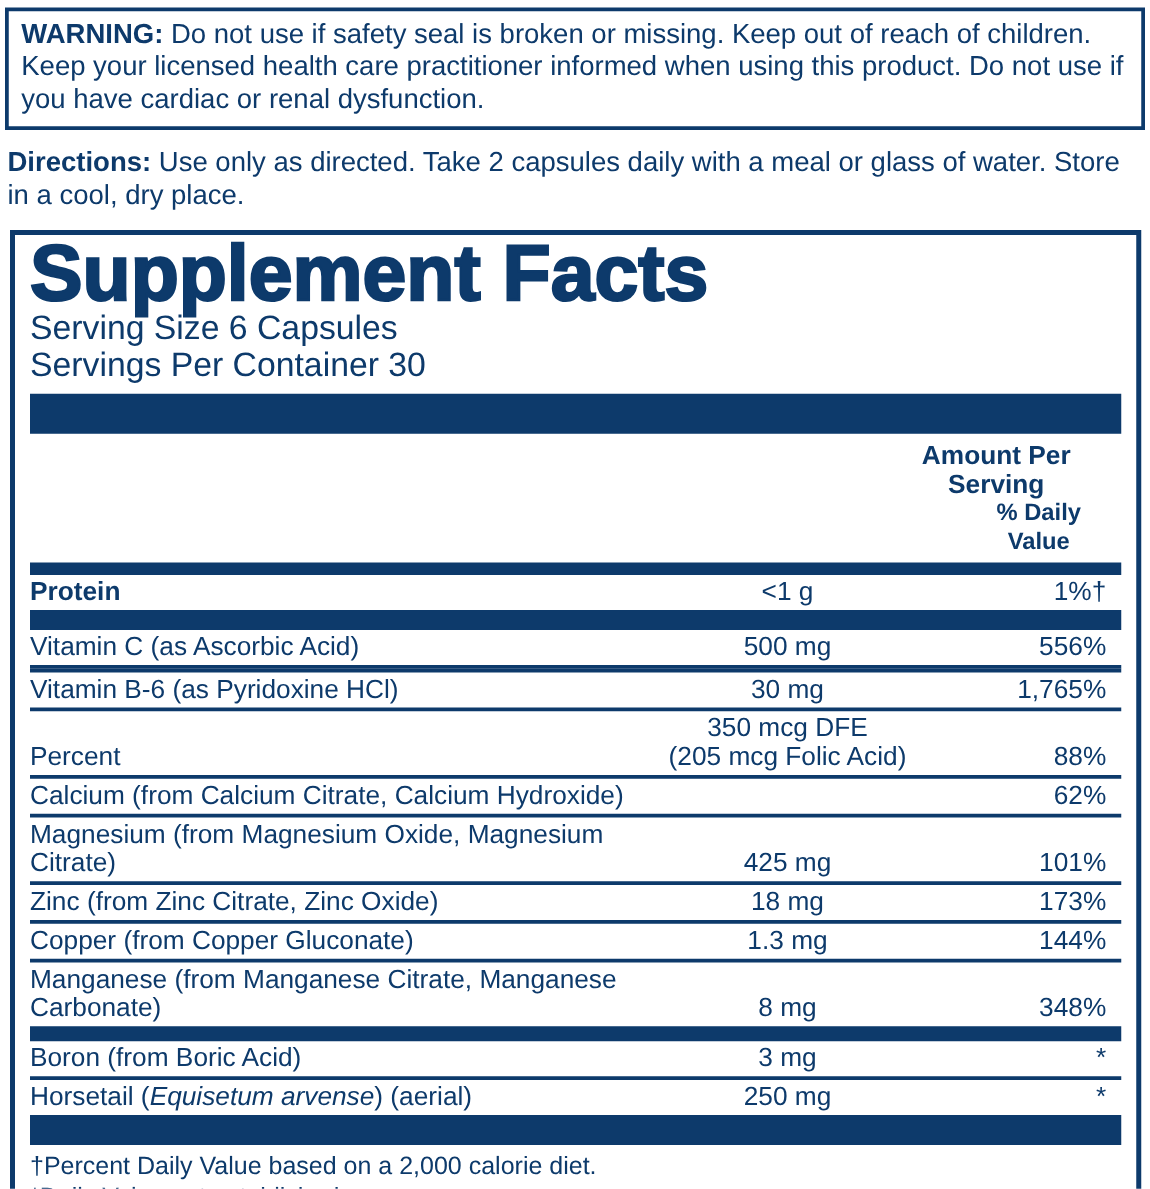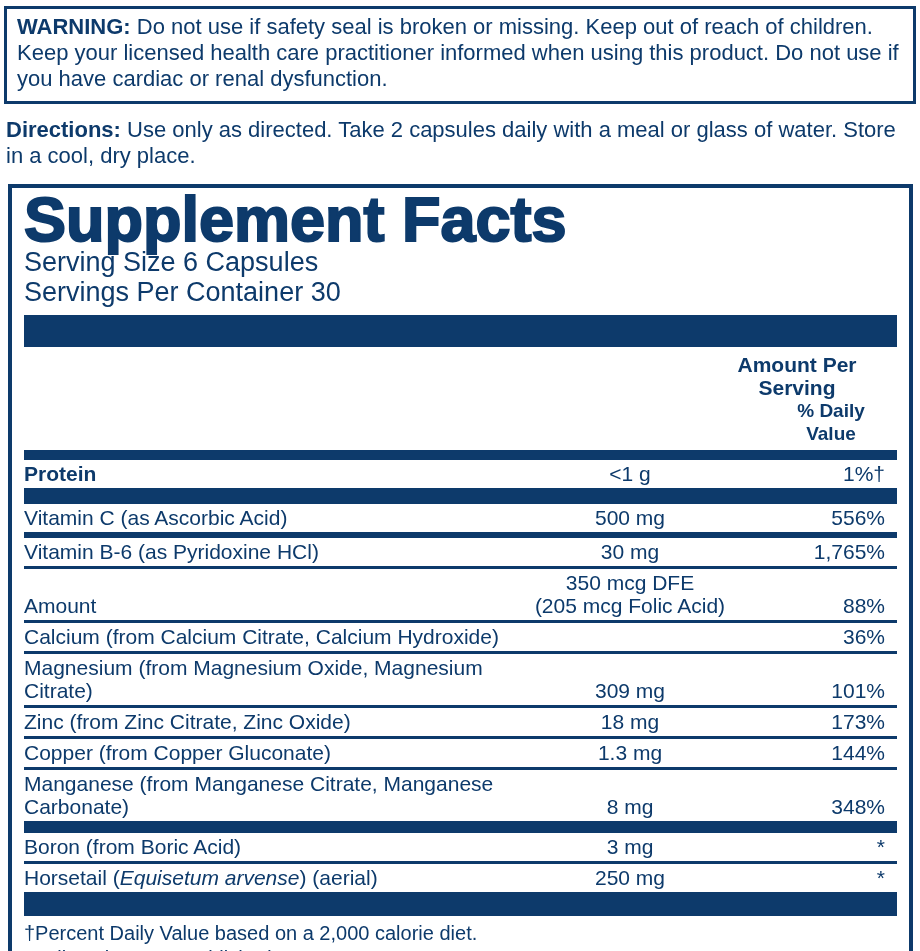--- a/index.html
+++ b/index.html
@@ -106,42 +106,42 @@
           <div class="l1">Vitamin B-6 (as Pyridoxine HCl)</div>
         </div>
         <div class="c-amt">
           <div>30 mg</div>
         </div>
         <div class="c-dv">1,765%</div>
       </div>
       <div class="rule"></div>
       <div class="frow">
         <div class="c-name">
-          <div class="l1">Amount</div>
+          <div class="l1">Percent</div>
         </div>
         <div class="c-amt">
           <div>350 mcg DFE</div>
           <div>(205 mcg Folic Acid)</div>
         </div>
         <div class="c-dv">88%</div>
       </div>
       <div class="rule"></div>
       <div class="frow">
         <div class="c-name">
           <div class="l1">Calcium (from Calcium Citrate, Calcium Hydroxide)</div>
         </div>
-        <div class="c-dv">36%</div>
+        <div class="c-dv">62%</div>
       </div>
       <div class="rule"></div>
       <div class="frow">
         <div class="c-name">
           <div class="l1">Magnesium (from Magnesium Oxide, Magnesium Citrate)</div>
         </div>
         <div class="c-amt">
-          <div>309 mg</div>
+          <div>425 mg</div>
         </div>
         <div class="c-dv">101%</div>
       </div>
       <div class="rule"></div>
       <div class="frow">
         <div class="c-name">
           <div class="l1">Zinc (from Zinc Citrate, Zinc Oxide)</div>
         </div>
         <div class="c-amt">
           <div>18 mg</div>

